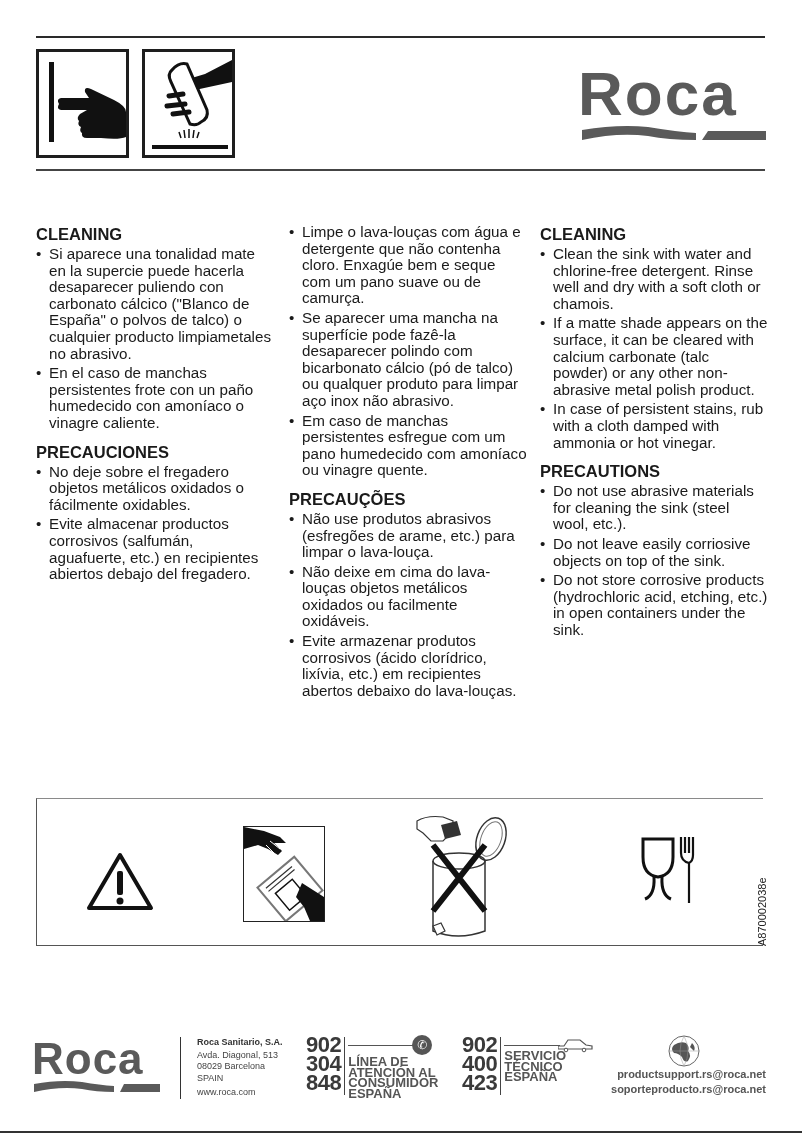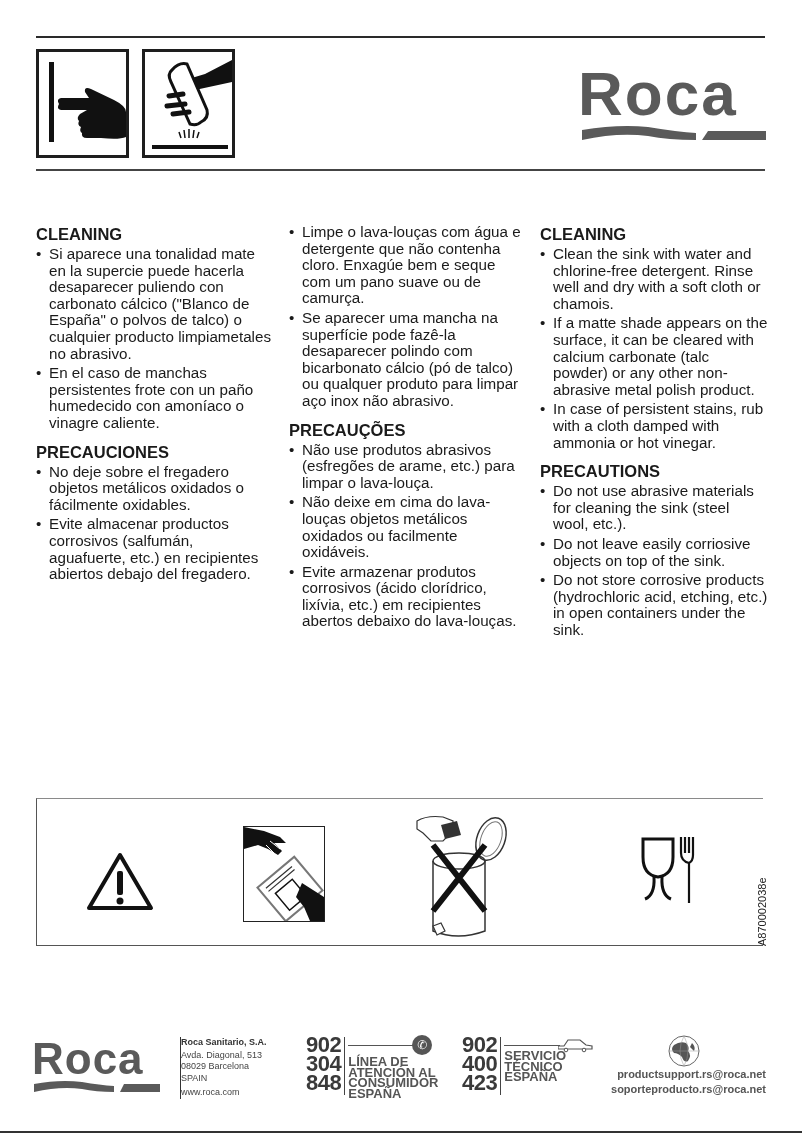--- a/index.html
+++ b/index.html
@@ -11,21 +11,21 @@
   .col { position: absolute; top: 224px; width: 238px; }
   .col h2 { margin: 0 0 2px 0; font-size: 16.5px; font-weight: bold; line-height: 20px; letter-spacing: 0; }
   .col ul { list-style: none; margin: 0 0 10px 0; padding: 0; }
   .col li { position: relative; padding-left: 13px; font-size: 15.2px; line-height: 16.6px; margin-bottom: 3px; }
   .col li::before { content: "\2022"; position: absolute; left: 0; top: 0; }
   .warn-box { position: absolute; left: 36px; top: 798px; width: 727px; height: 148px;
               border-top: 1.5px solid #8a8a8a; border-bottom: 1.5px solid #555; border-left: 1.5px solid #555; box-sizing: border-box; }
   .docref { position: absolute; left: 756px; top: 946px; transform-origin: 0 0; transform: rotate(-90deg);
             font-size: 11px; color: #222; white-space: nowrap; }
   .footer-logo { position: absolute; }
-  .company { position: absolute; left: 180px; top: 1037px; border-left: 1px solid #333; padding-left: 0; font-size: 9px; line-height: 11.5px; color: #444; }
+  .company { position: absolute; left: 180px; top: 1037px; border-left: 1px solid #333; padding-left: 16px; font-size: 9px; line-height: 11.5px; color: #444; }
   .company .name { font-weight: bold; color: #333; margin-bottom: 1px; }
   .phone { position: absolute; top: 1035px; display: flex; }
   .phone .nums { font-size: 22px; font-weight: bold; line-height: 19px; color: #3a3a3a; letter-spacing: -0.5px; }
   .phone .bar { width: 1px; background: #444; margin: 2px 3px 0 3px; height: 58px; }
   .phone .lbl { font-size: 13px; line-height: 10.5px; color: #555; font-weight: bold; margin-top: auto; padding-bottom: 1px; }
   .emails { position: absolute; left: 598px; top: 1067px; width: 168px; text-align: right; font-size: 11px; font-weight: bold; color: #555; line-height: 15px; }
 </style>
 </head>
 <body>
 
@@ -67,20 +67,21 @@
   <ul>
     <li>No deje sobre el fregadero objetos metálicos oxidados o fácilmente oxidables.</li>
     <li>Evite almacenar productos corrosivos (salfumán, aguafuerte, etc.) en recipientes abiertos debajo del fregadero.</li>
   </ul>
 </div>
 
 <div class="col" style="left:289px;">
   <ul>
     <li>Limpe o lava-louças com água e detergente que não contenha cloro. Enxagúe bem e seque com um pano suave ou de camurça.</li>
     <li>Se aparecer uma mancha na superfície pode fazê-la desaparecer polindo com bicarbonato cálcio (pó de talco) ou qualquer produto para limpar aço inox não abrasivo.</li>
+    <li>Em caso de manchas persistentes esfregue com um pano humedecido com amoníaco ou vinagre quente.</li>
   </ul>
   <h2>PRECAUÇÕES</h2>
   <ul>
     <li>Não use produtos abrasivos (esfregões de arame, etc.) para limpar o lava-louça.</li>
     <li>Não deixe em cima do lava-louças objetos metálicos oxidados ou facilmente oxidáveis.</li>
     <li>Evite armazenar produtos corrosivos (ácido clorídrico, lixívia, etc.) em recipientes abertos debaixo do lava-louças.</li>
   </ul>
 </div>
 
 <div class="col" style="left:540px; width:228px;">

